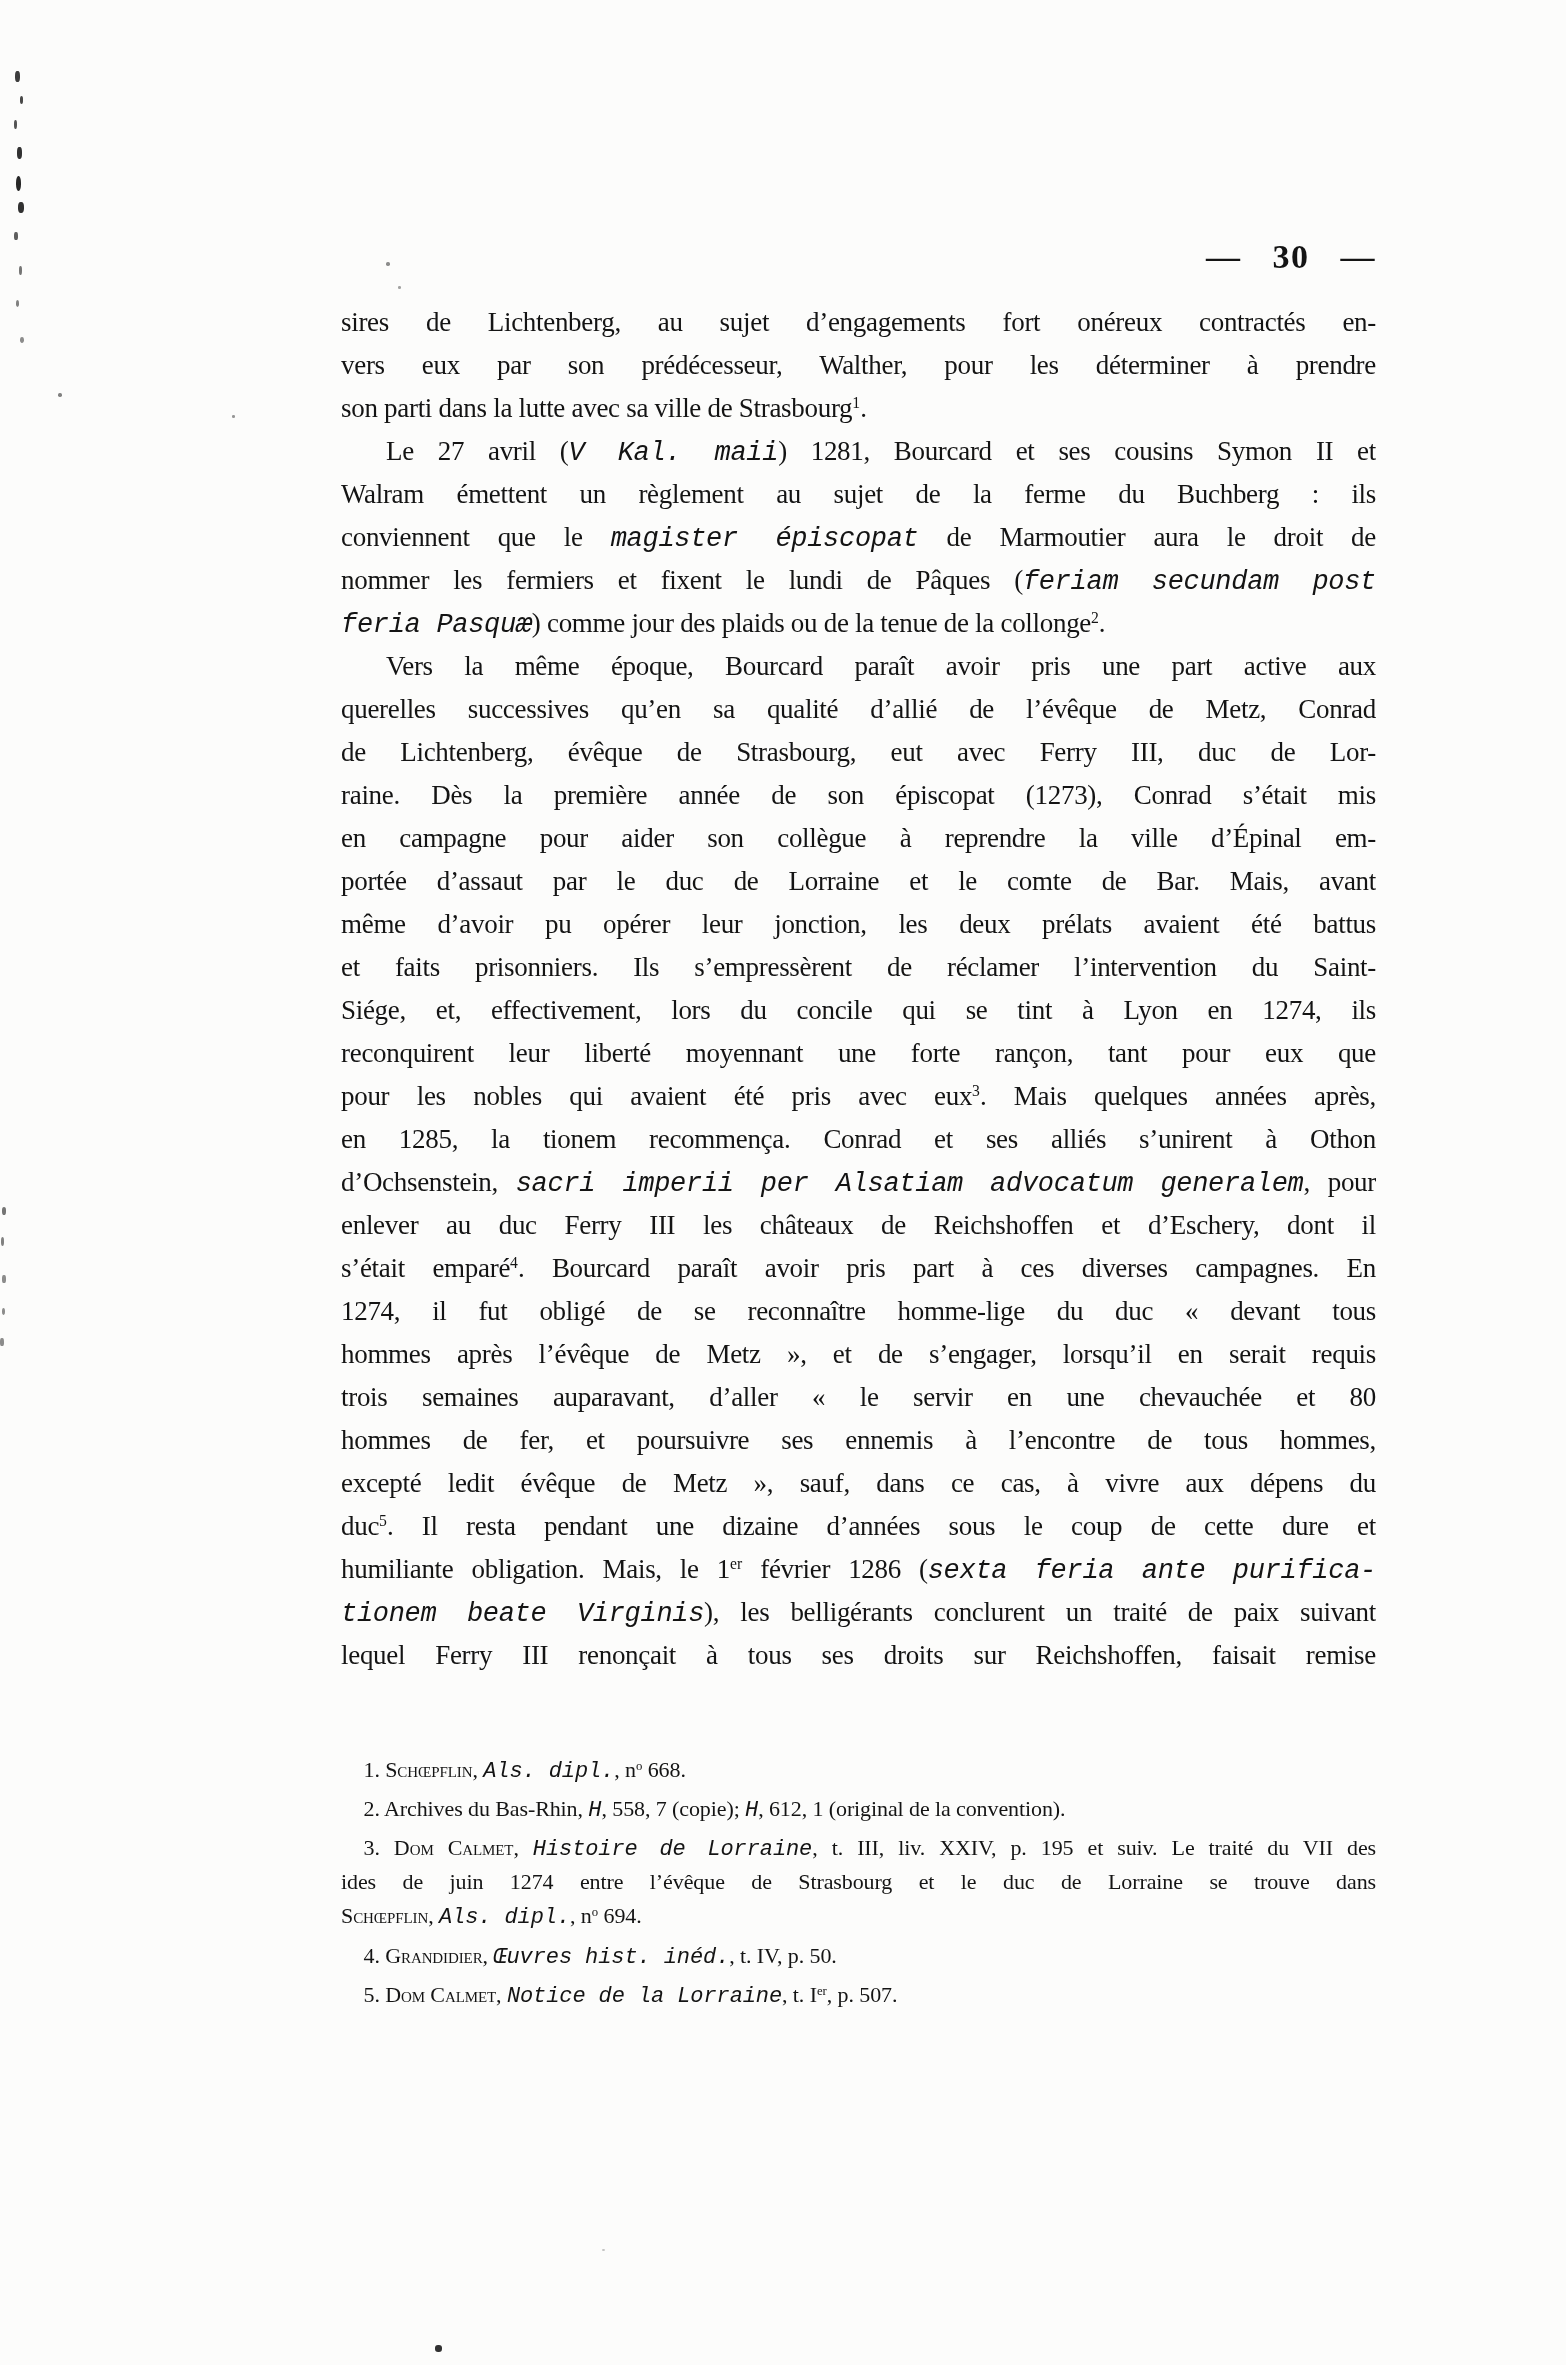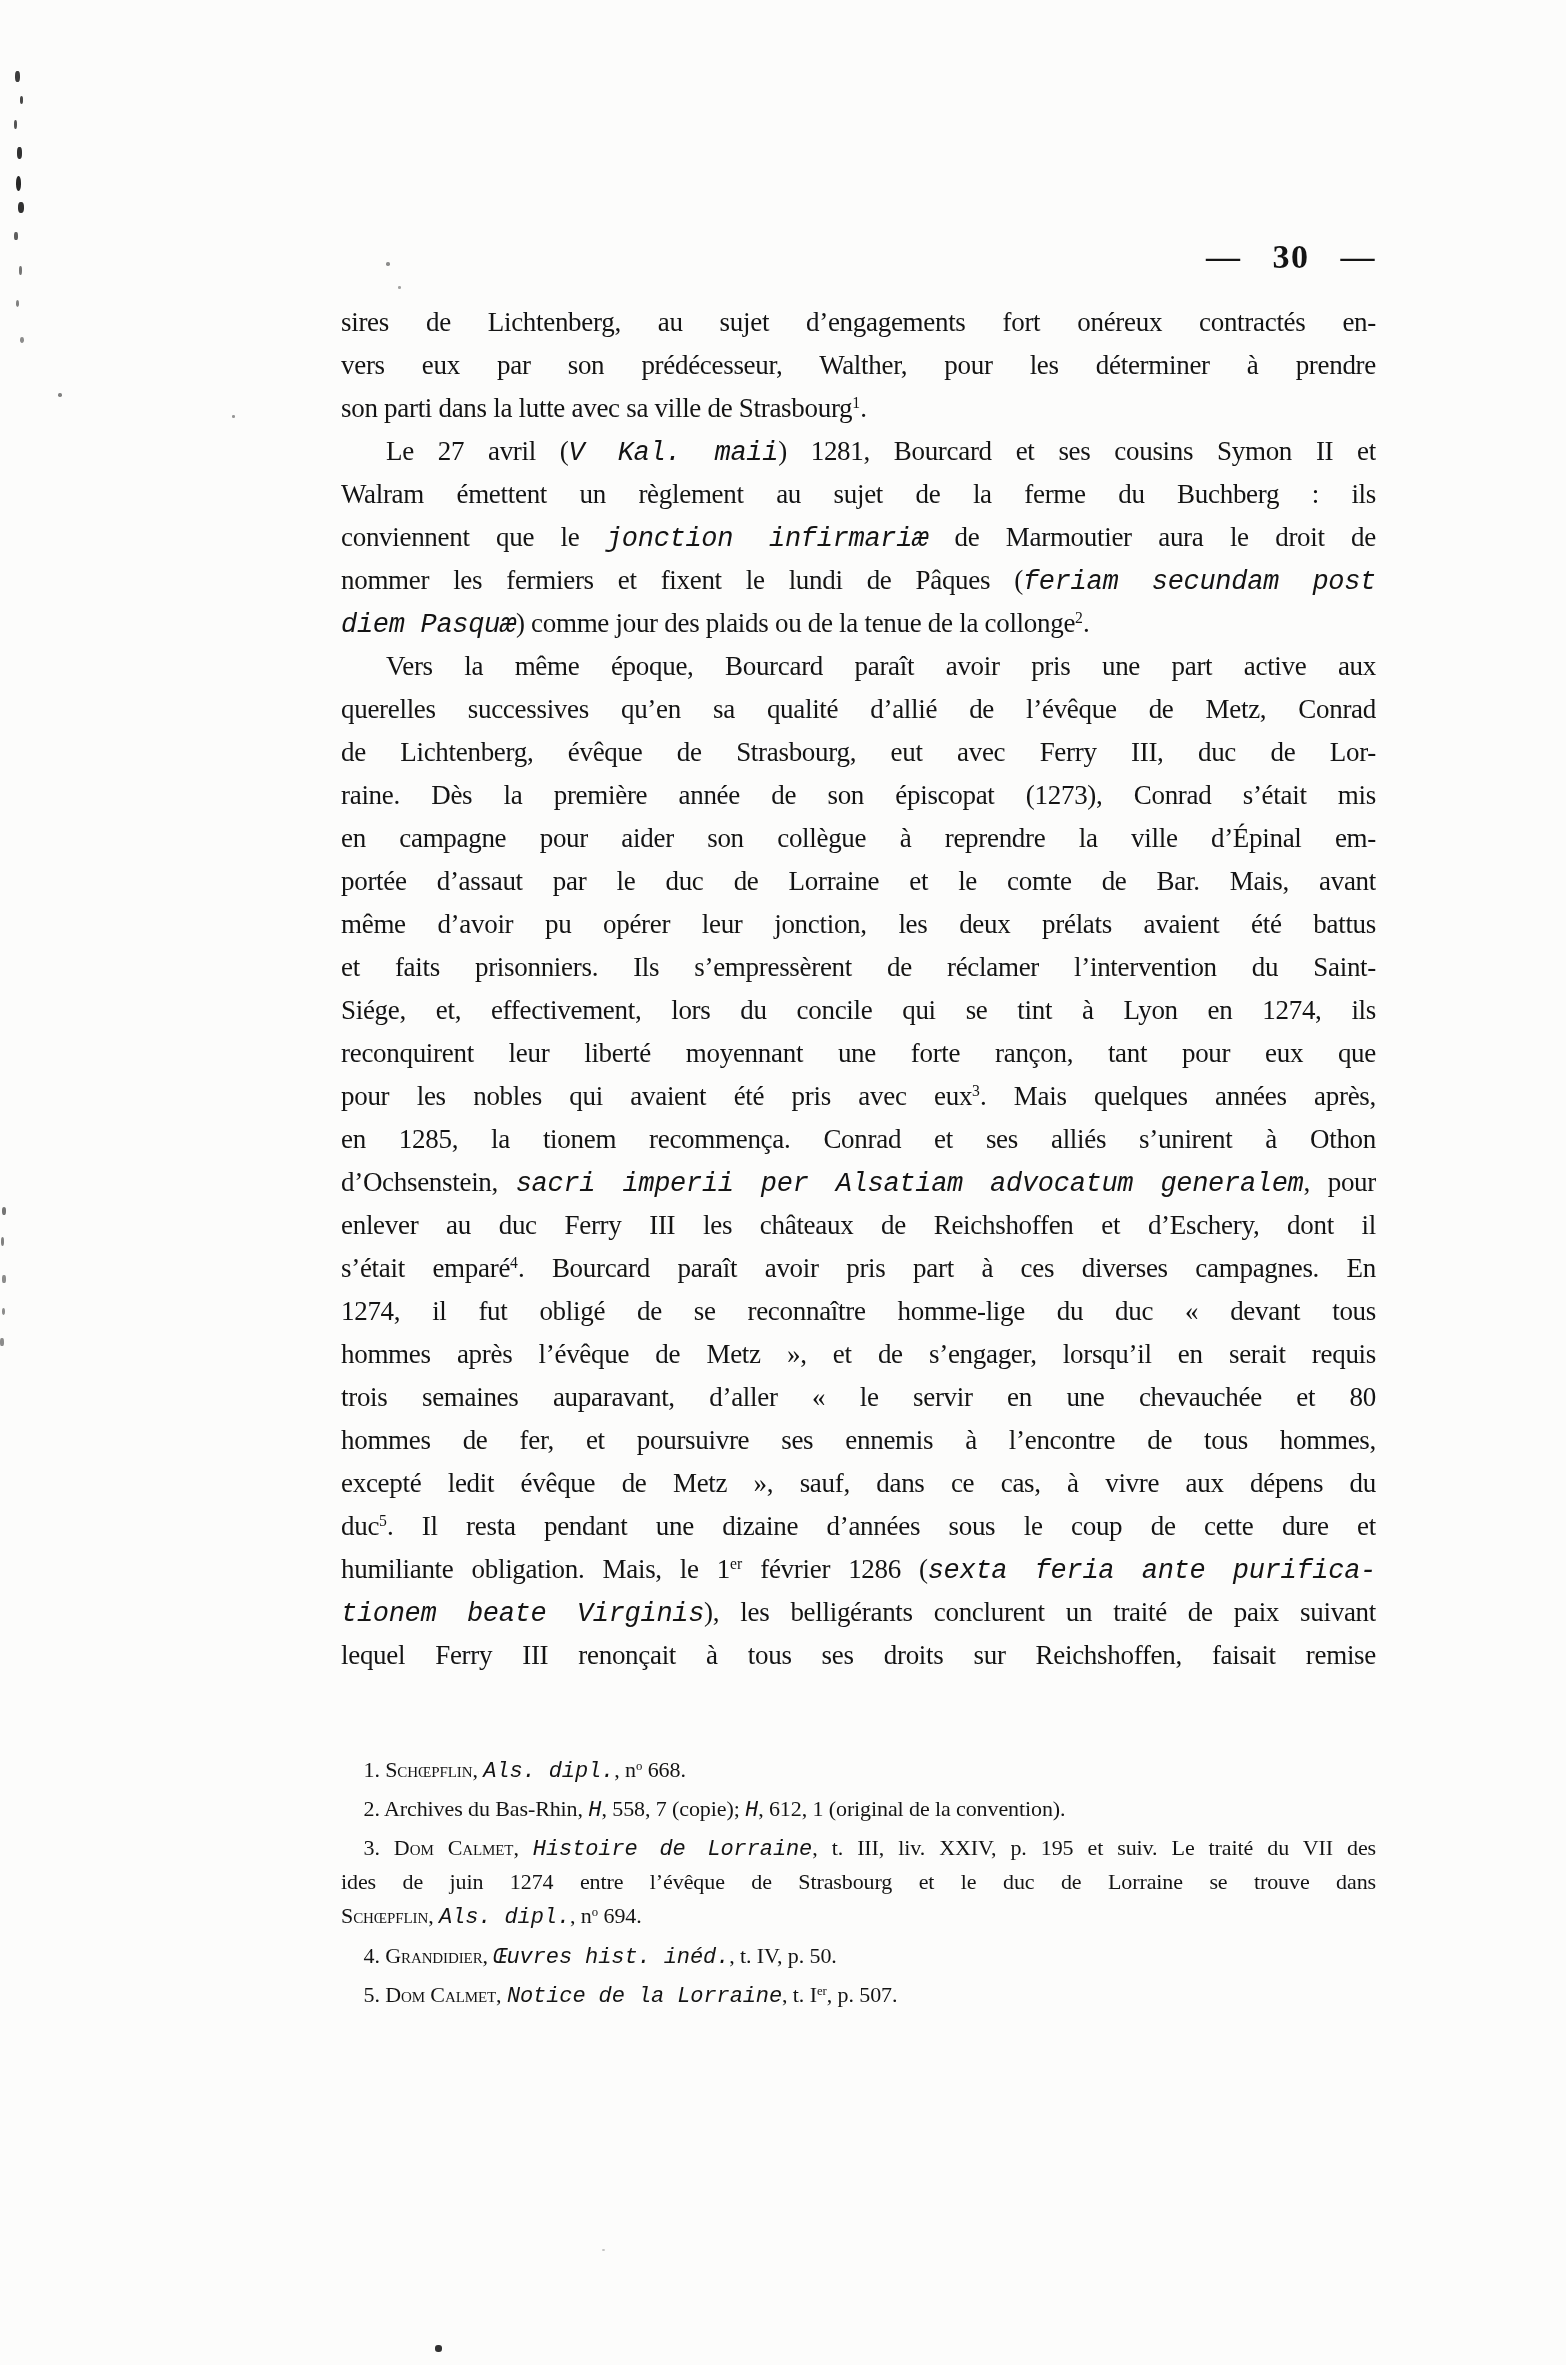--- a/index.html
+++ b/index.html
@@ -91,23 +91,23 @@
 
 <div id="main-text">
     <div>
       <div class="line">sires de Lichtenberg, au sujet d’engagements fort onéreux contractés en-</div>
       <div class="line">vers eux par son prédécesseur, Walther, pour les déterminer à prendre</div>
       <div class="line no-just">son parti dans la lutte avec sa ville de Strasbourg<sup>1</sup>.</div>
     </div>
     <div>
       <div class="line indent">Le 27 avril (<i>V Kal. maii</i>) 1281, Bourcard et ses cousins Symon II et</div>
       <div class="line">Walram émettent un règlement au sujet de la ferme du Buchberg : ils</div>
-      <div class="line">conviennent que le <i>jonction infirmariæ</i> de Marmoutier aura le droit de</div>
+      <div class="line">conviennent que le <i>magister épiscopat</i> de Marmoutier aura le droit de</div>
       <div class="line">nommer les fermiers et fixent le lundi de Pâques (<i>feriam secundam post</i></div>
-      <div class="line no-just"><i>diem Pasquæ</i>) comme jour des plaids ou de la tenue de la collonge<sup>2</sup>.</div>
+      <div class="line no-just"><i>feria Pasquæ</i>) comme jour des plaids ou de la tenue de la collonge<sup>2</sup>.</div>
     </div>
     <div>
       <div class="line indent">Vers la même époque, Bourcard paraît avoir pris une part active aux</div>
       <div class="line">querelles successives qu’en sa qualité d’allié de l’évêque de Metz, Conrad</div>
       <div class="line">de Lichtenberg, évêque de Strasbourg, eut avec Ferry III, duc de Lor-</div>
       <div class="line">raine. Dès la première année de son épiscopat (1273), Conrad s’était mis</div>
       <div class="line">en campagne pour aider son collègue à reprendre la ville d’Épinal em-</div>
       <div class="line">portée d’assaut par le duc de Lorraine et le comte de Bar. Mais, avant</div>
       <div class="line">même d’avoir pu opérer leur jonction, les deux prélats avaient été battus</div>
       <div class="line">et faits prisonniers. Ils s’empressèrent de réclamer l’intervention du Saint-</div>

